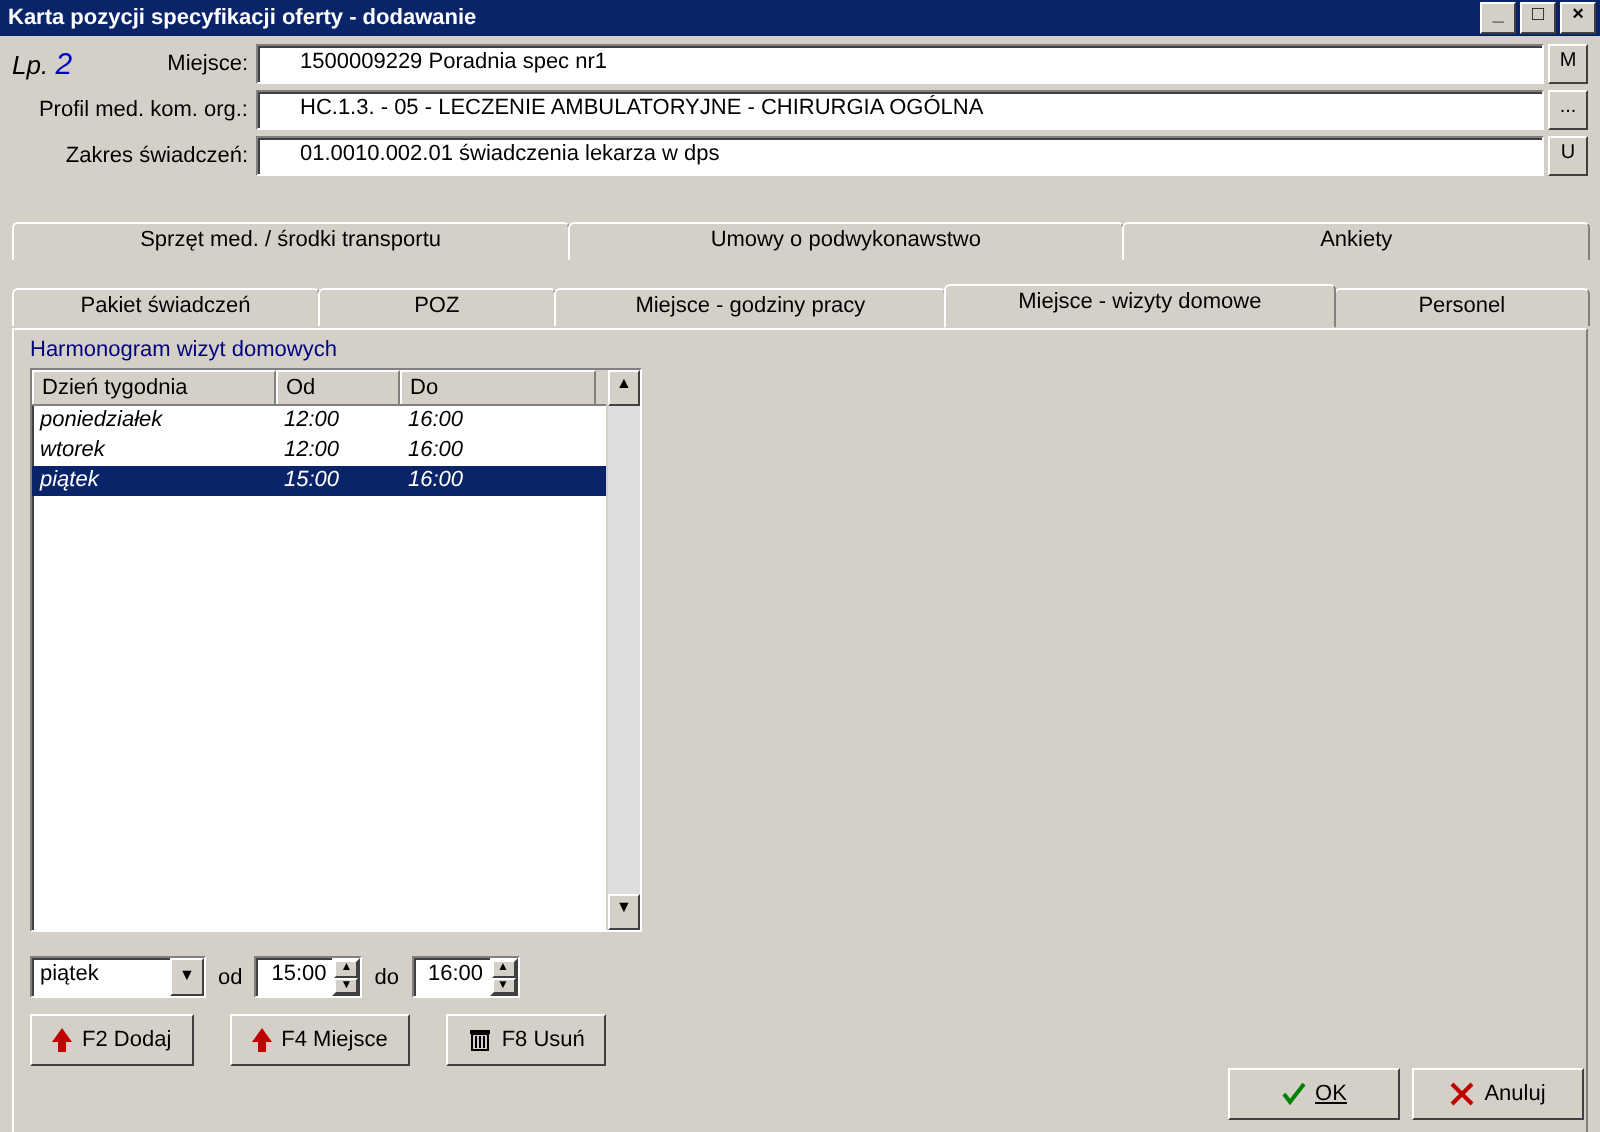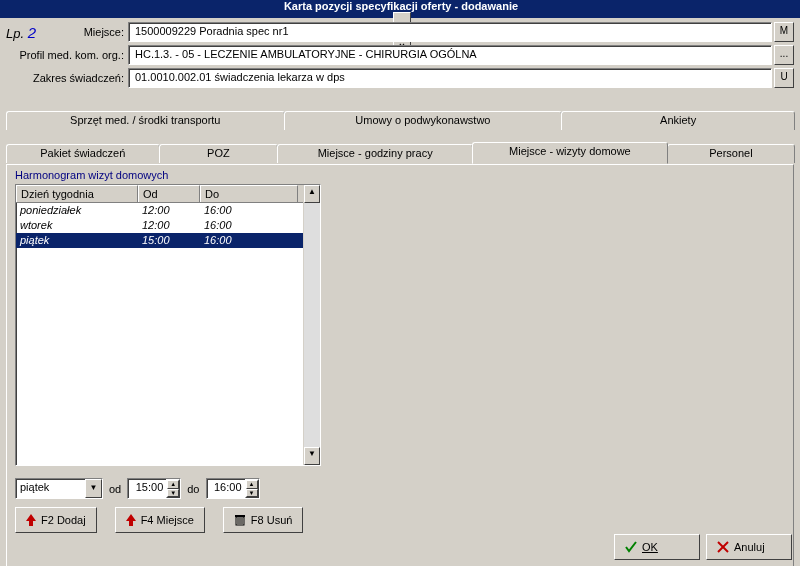--- a/index.html
+++ b/index.html
@@ -13,21 +13,20 @@
   .titlebar {
     background: linear-gradient(to bottom, #0a246a 0%, #0a246a 60%, #0a246a 100%);
     background: #0a246a;
     height: 18px;
     color: #fff;
     display: flex;
     align-items: center;
     padding: 0 2px 0 4px;
     font-weight: bold;
     font-size: 11px;
-    flex-direction: column;
   }
   .titlebar .title { flex: 1; }
   .titlebar .winbtn {
     width: 16px; height: 14px;
     background: #d4d0c8;
     border: 1px solid #fff;
     border-right-color: #404040;
     border-bottom-color: #404040;
     margin-left: 2px;
     font-family: Arial;
@@ -63,21 +62,21 @@
     font-size: 15px;
   }
   .sunken {
     background: #fff;
     border: 1px solid #808080;
     border-right-color: #fff;
     border-bottom-color: #fff;
     box-shadow: inset 1px 1px 0 #404040;
     height: 18px;
     line-height: 16px;
-    padding: 0 6px;
+    padding: 0 21px;
     flex: 1;
     overflow: hidden;
     white-space: nowrap;
   }
   .sq-btn {
     width: 18px; height: 18px;
     border: 1px solid #fff;
     border-right-color: #404040;
     border-bottom-color: #404040;
     background: #d4d0c8;
@@ -257,21 +256,21 @@
   }
   .btn svg { flex-shrink: 0; }
 
   .dialog-btns {
     position: absolute;
     right: 8px;
     bottom: 6px;
     display: flex;
     gap: 6px;
   }
-  .dialog-btns .btn { min-width: 64px; }
+  .dialog-btns .btn { min-width: 64px; justify-content: center; }
   .underline { text-decoration: underline; }
 </style>
 </head>
 <body>
 
 <div class="titlebar">
   <span class="title">Karta pozycji specyfikacji oferty - dodawanie</span>
   <span class="winbtn">_</span>
   <span class="winbtn">□</span>
   <span class="winbtn">×</span>

